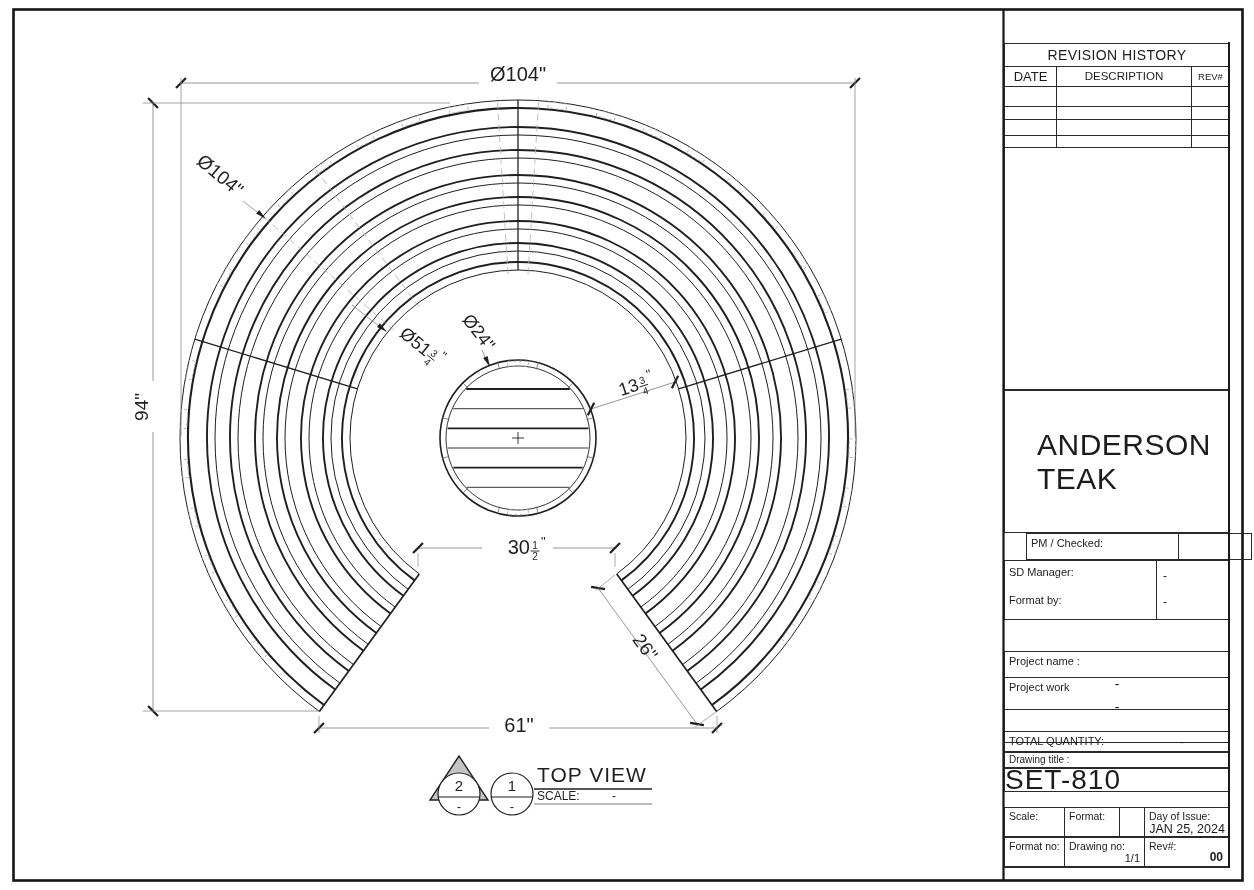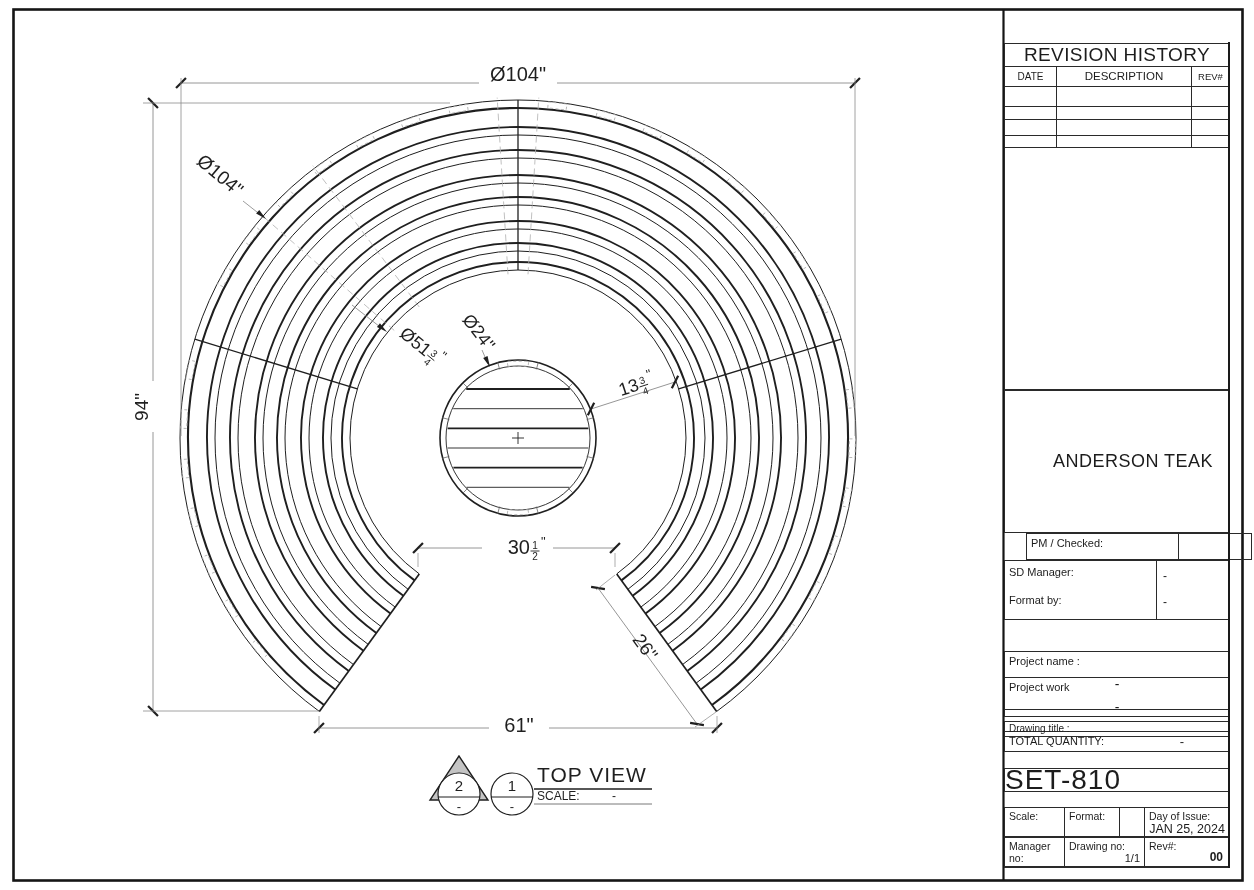--- a/index.html
+++ b/index.html
@@ -1,23 +1,23 @@
 <!DOCTYPE html>
 <html><head>
 <meta charset="utf-8">
 <style>
   html,body{margin:0;padding:0;background:#ffffff;}
   .page{position:relative;width:1254px;height:890px;background:#ffffff;
         font-family:"Liberation Sans",sans-serif;color:#1c1c1c;overflow:hidden;}
   svg{position:absolute;left:0;top:0;font-family:"Liberation Sans",sans-serif;}
   .tb-sec{position:absolute;left:1004px;width:226px;border:1px solid #2a2a2a;
           box-sizing:border-box;background:transparent;}
-  .rev-title{height:22px;line-height:22px;text-align:center;font-size:19px;letter-spacing:.4px;}
+  .rev-title{height:22px;line-height:22px;text-align:center;font-size:14px;letter-spacing:.4px;}
   .rev-row{display:flex;border-top:1px solid #2a2a2a;box-sizing:border-box;}
-  .rev-row .c1{width:52px;border-right:1px solid #2a2a2a;text-align:center;font-size:10px;line-height:19px;box-sizing:border-box;}
+  .rev-row .c1{width:52px;border-right:1px solid #2a2a2a;text-align:center;font-size:13px;line-height:19px;box-sizing:border-box;}
   .rev-row .c2{flex:1;border-right:1px solid #2a2a2a;text-align:center;font-size:11.5px;line-height:19px;box-sizing:border-box;}
   .rev-row .c3{width:37px;text-align:center;font-size:9.5px;line-height:19px;box-sizing:border-box;}
   .lbl{position:absolute;left:4px;top:3px;font-size:11px;}
   .divider{position:absolute;left:151px;top:0;bottom:0;border-left:1px solid #2a2a2a;}
   .center-val{position:absolute;left:0;right:0;text-align:center;font-size:14px;}
   .cell{box-sizing:border-box;border-right:1px solid #2a2a2a;position:relative;height:100%;}
   .cell-lbl{font-size:10.5px;padding:2px 0 0 4px;}
   .tb-heavy{position:absolute;left:1228px;top:42px;width:2px;height:826px;background:#1a1a1a;}
 </style>
 </head>
@@ -212,21 +212,21 @@
         </div>
       <div class="rev-row" style="height:13px;">
           <div class="c1"></div>
           <div class="c2"></div>
           <div class="c3"></div>
         </div>
     </div>
 
     <div class="tb-sec" style="top:147px;height:243px;"></div>
 
-    <div class="tb-sec" style="top:390px;height:143px;display:flex;align-items:center;justify-content:center;font-size:18px;letter-spacing:.5px;padding-left:32px;">
+    <div class="tb-sec" style="top:390px;height:143px;display:flex;align-items:center;justify-content:center;font-size:30px;letter-spacing:.5px;padding-left:32px;">
       <span>ANDERSON TEAK</span>
     </div>
 
     <div class="tb-sec" style="top:533px;height:27px;margin-left:22px;">
       <span class="lbl">PM / Checked:</span>
       <span class="divider"></span>
     </div>
 
     <div class="tb-sec" style="top:560px;height:60px;">
       <span class="lbl" style="top:5px;">SD Manager:</span>
@@ -234,31 +234,31 @@
       <span class="divider"></span>
       <span style="position:absolute;left:158px;top:8px;font-size:12px;">-</span>
       <span style="position:absolute;left:158px;top:34px;font-size:12px;">-</span>
     </div>
 
     <div class="tb-sec" style="top:651px;height:59px;">
       <span class="lbl">Project name :</span>
       <div class="center-val" style="top:24px;">-</div>
     </div>
 
-    <div class="tb-sec" style="top:677px;height:40px;">
+    <div class="tb-sec" style="top:677px;height:66px;">
       <span class="lbl">Project work</span>
       <div class="center-val" style="top:21px;">-</div>
     </div>
 
     <div class="tb-sec" style="top:731px;height:21px;">
       <span class="lbl">TOTAL QUANTITY:</span>
       <span style="position:absolute;right:45px;top:2px;font-size:13px;">-</span>
     </div>
 
-    <div class="tb-sec" style="top:721px;height:16px;">
+    <div class="tb-sec" style="top:752px;height:16px;">
       <span class="lbl" style="top:1px;font-size:10px;">Drawing title :</span>
     </div>
 
     <div class="tb-sec" style="top:768px;height:24px;display:flex;align-items:center;justify-content:flex-start;font-size:28px;letter-spacing:1px;">
       <span>SET-810</span>
     </div>
 
     <div class="tb-sec" style="top:807px;height:30px;display:flex;">
       <div class="cell" style="width:60px;">
         <div class="cell-lbl">Scale:</div>
@@ -268,21 +268,21 @@
       </div>
       <div class="cell" style="width:25px;"></div>
       <div class="cell" style="flex:1;border-right:none;">
         <div class="cell-lbl">Day of Issue:</div>
         <div style="text-align:center;font-size:12.5px;margin-top:0;">JAN 25, 2024</div>
       </div>
     </div>
 
     <div class="tb-sec" style="top:837px;height:31px;display:flex;border-bottom-width:2px;">
       <div class="cell" style="width:60px;">
-        <div class="cell-lbl">Manager no:</div>
+        <div class="cell-lbl">Format no:</div>
       </div>
       <div class="cell" style="width:80px;">
         <div class="cell-lbl">Drawing no:</div>
         <div style="position:absolute;right:4px;bottom:2px;font-size:11px;">1/1</div>
       </div>
       <div class="cell" style="flex:1;border-right:none;">
         <div class="cell-lbl">Rev#:</div>
         <div style="position:absolute;right:6px;bottom:2px;font-size:12px;font-weight:bold;">00</div>
       </div>
     </div>

